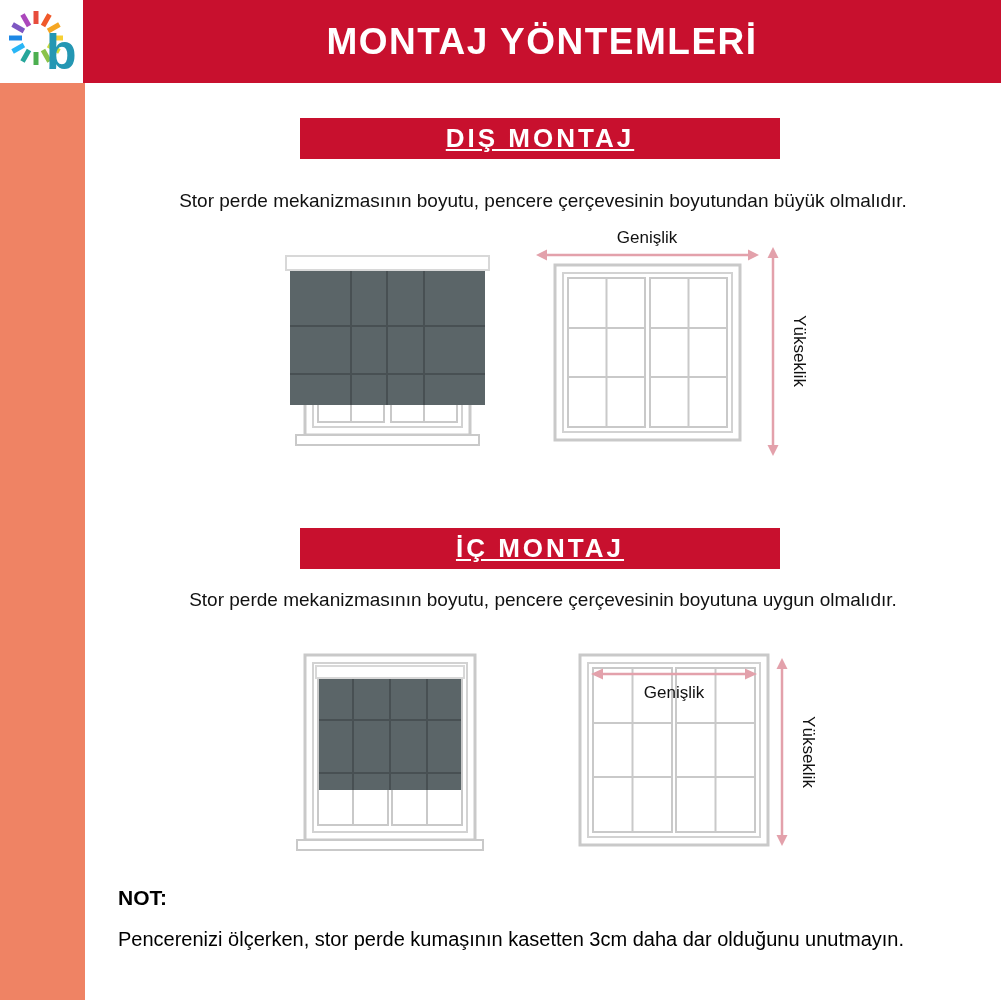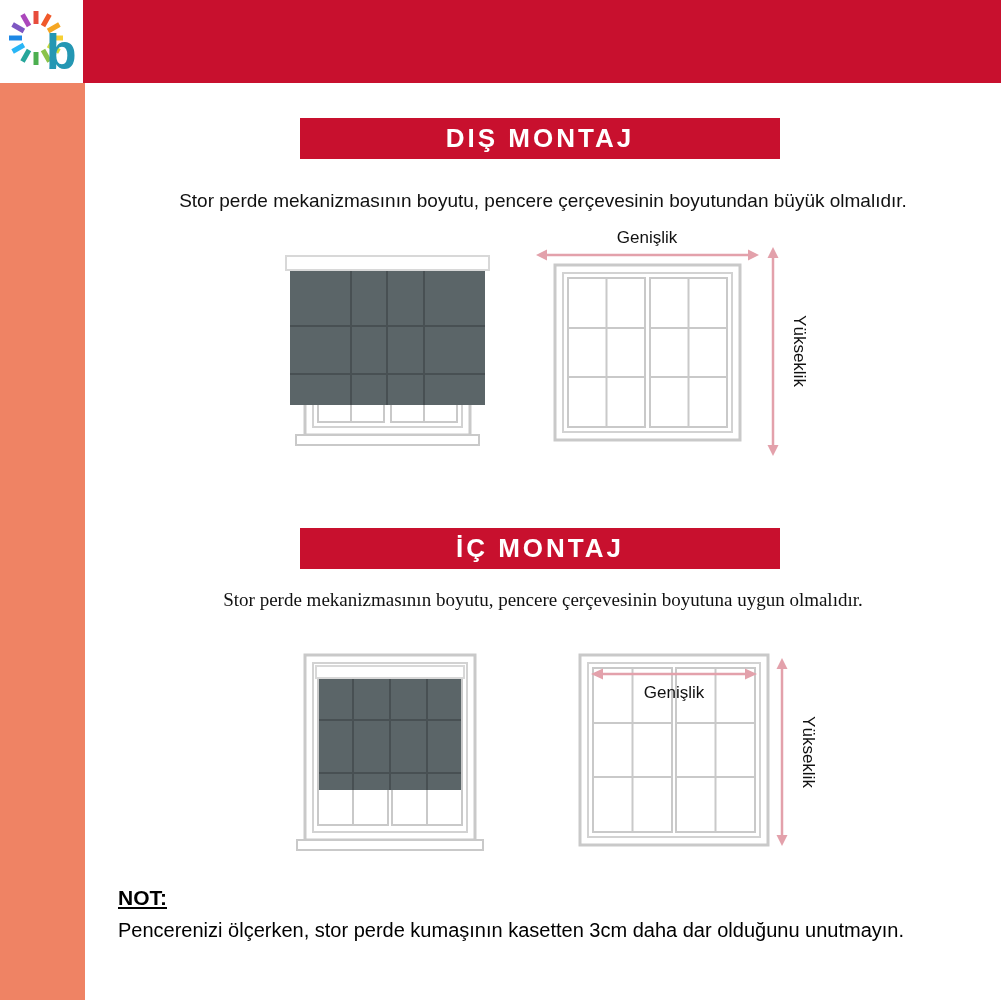--- a/index.html
+++ b/index.html
@@ -31,47 +31,47 @@
     background: #ef8364;
   }
 
   
   .content { position: absolute; left: 85px; top: 83px; width: 916px; height: 917px; background: #fff; }
 
   .banner {
     position: absolute; left: 215px; width: 480px; height: 41px;
     background: #c8102e; color: #fff;
     font-size: 26px; font-weight: 700; letter-spacing: 3px;
-    display: flex; align-items: center; justify-content: center;
+    display: flex; align-items: center; justify-content: center; text-decoration: underline;
   }
   .banner.b1 { top: 35px; }
   .banner.b2 { top: 445px; text-align: center; }
 
   .desc {
     position: absolute; left: 0; width: 916px; text-align: center;
     font-size: 19px; color: #111;
   }
   .desc.d1 { top: 107px; }
-  .desc.d2 { top: 506px; font-family: Liberation Serif, serif; }
+  .desc.d2 { top: 506px; }
 
   .illo { position: absolute; }
   .illo.i1 { left: 195px; top: 167px; }
   .illo.i2 { left: 445px; top: 147px; }
   .illo.i3 { left: 210px; top: 567px; }
   .illo.i4 { left: 475px; top: 567px; }
 
   svg text {
     font-family: "Liberation Sans", sans-serif;
     fill: #111;
     font-size: 17px;
   }
 
   .note { position: absolute; left: 33px; top: 803px; width: 860px; color: #000; }
-  .note-label { font-size: 21px; font-weight: 700; text-decoration: underline; }
-  .note-text { font-size: 20px; margin-top: 9px; }
+  .note-label { font-size: 21px; font-weight: 700; }
+  .note-text { font-size: 20px; margin-top: 18px; }
 </style>
 </head>
 <body>
 
 <div class="page">
 
   <header class="header">
     <div class="logo-box">
       <svg width="83" height="83" viewBox="0 0 83 83">
         <g stroke-width="5">
@@ -84,20 +84,21 @@
           <line x1="36" y1="52" x2="36" y2="65" stroke="#4caf50"></line>
           <line x1="29" y1="50.1" x2="22.5" y2="61.4" stroke="#26a69a"></line>
           <line x1="23.9" y1="45" x2="12.6" y2="51.5" stroke="#29b6f6"></line>
           <line x1="22" y1="38" x2="9" y2="38" stroke="#1e88e5"></line>
           <line x1="23.9" y1="31" x2="12.6" y2="24.5" stroke="#7e57c2"></line>
           <line x1="29" y1="25.9" x2="22.5" y2="14.6" stroke="#ab47bc"></line>
         </g>
         <text x="46" y="69" style="font-size:50px;font-weight:700;fill:#2497b3">b</text>
       </svg>
     </div>
+    <h1 class="title">MONTAJ YÖNTEMLERİ</h1>
   </header>
 
   <aside class="stripe"></aside>
 
   <main class="content">
 
     <div class="banner b1">DIŞ MONTAJ</div>
     <p class="desc d1">Stor perde mekanizmasının boyutu, pencere çerçevesinin boyutundan büyük olmalıdır.</p>
 
     <svg class="illo i1" width="215" height="205" viewBox="0 0 215 205">

